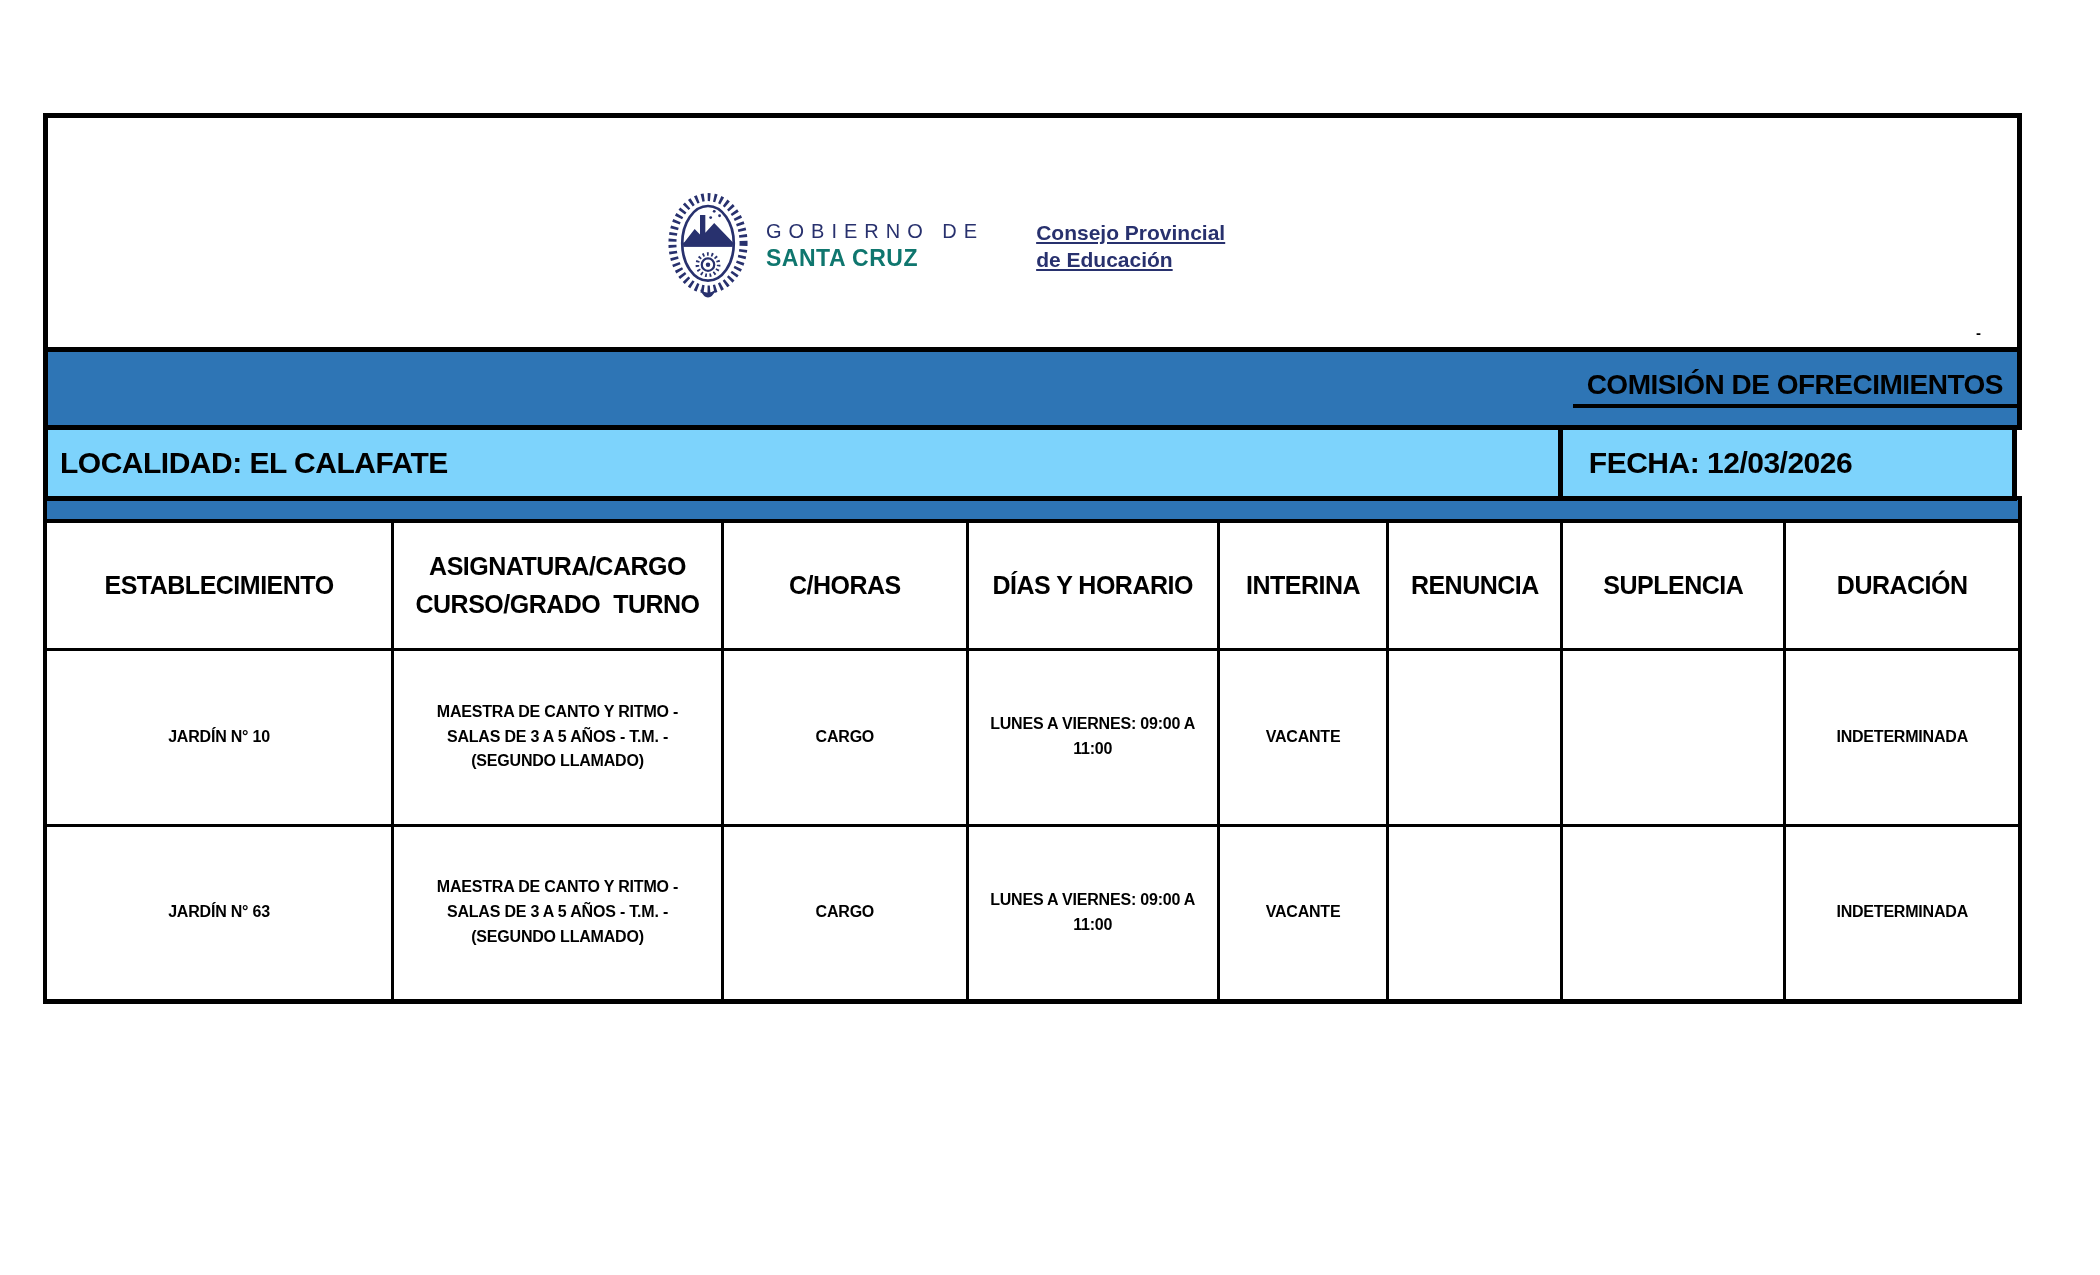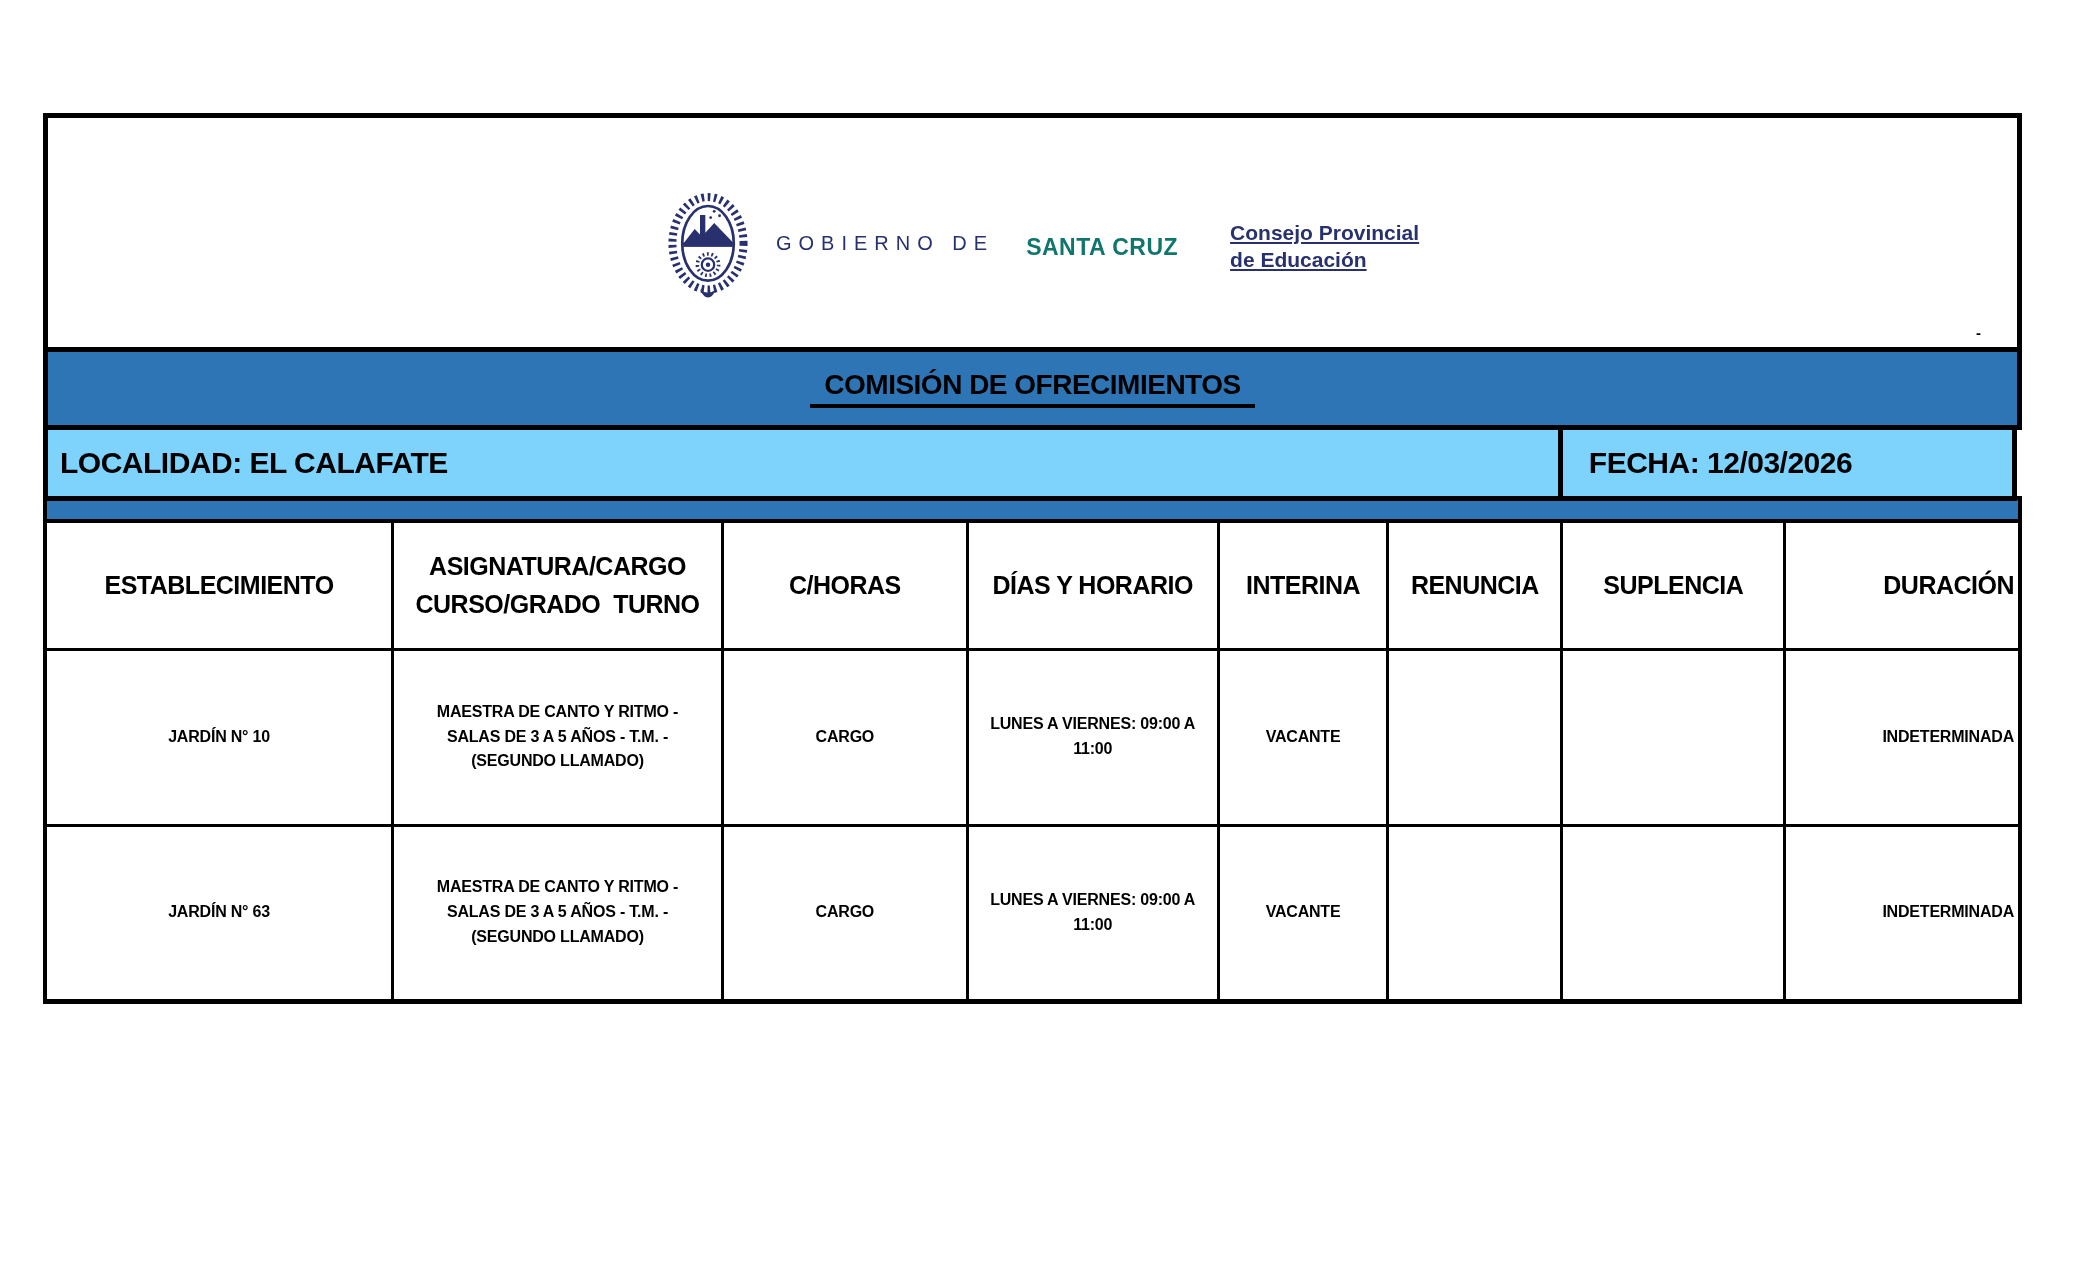--- a/index.html
+++ b/index.html
@@ -19,21 +19,21 @@
     border: 5px solid #000000;
   }
   .logo-row {
     position: absolute;
     left: 620px; top: 72px;
     display: flex;
     align-items: center;
     gap: 16px;
   }
   .crest { flex: 0 0 auto; }
-  .gov-block { display: flex; flex-direction: row; margin-left: 12px; gap: 32px; }
+  .gov-block { display: flex; flex-direction: column; margin-left: 2px; }
   .gov-line1 {
     font-size: 20px; letter-spacing: 7px;
     color: #28316E; font-weight: 400; white-space: nowrap;
   }
   .gov-line2 {
     font-size: 23px; font-weight: 700; letter-spacing: 0.5px;
     color: #0f766e; white-space: nowrap; margin-top: 2px;
   }
   .council-block { margin-left: 36px; display: flex; flex-direction: column; }
   .council-line {
@@ -44,21 +44,21 @@
     position: absolute; right: 36px; bottom: 6px;
     font-size: 15px; font-weight: 700; color: #000;
   }
 
   
   .title-band {
     height: 83px;
     margin-top: -5px;
     background: #2E75B5;
     border: 5px solid #000000;
-    display: flex; align-items: center; justify-content: center;
+    display: flex; align-items: center; justify-content: flex-end;
   }
   .title-text {
     font-size: 28px; font-weight: 700; color: #000000;
     letter-spacing: -0.5px;
     padding: 0 14px 3px 14px;
     border-bottom: 4px solid #000000;
     white-space: nowrap;
   }
 
   
@@ -98,21 +98,21 @@
   table.offers th, table.offers td {
     border: 3px solid #000000;
     text-align: center;
     vertical-align: middle;
     color: #000000;
     padding: 2px 4px;
   }
   table.offers tr:first-child th { border-top-width: 4px; }
   table.offers tr:last-child td { border-bottom-width: 5px; }
   table.offers th:first-child, table.offers td:first-child { border-left-width: 4px; }
-  table.offers th:last-child, table.offers td:last-child { border-right-width: 4px; text-align: right; }
+  table.offers th:last-child, table.offers td:last-child { border-right-width: 4px; }
   table.offers th {
     height: 128px;
     font-size: 25px; font-weight: 700;
     letter-spacing: -0.5px;
   }
   table.offers td {
     height: 176px;
     font-size: 16px; font-weight: 700;
     letter-spacing: -0.2px;
   }

